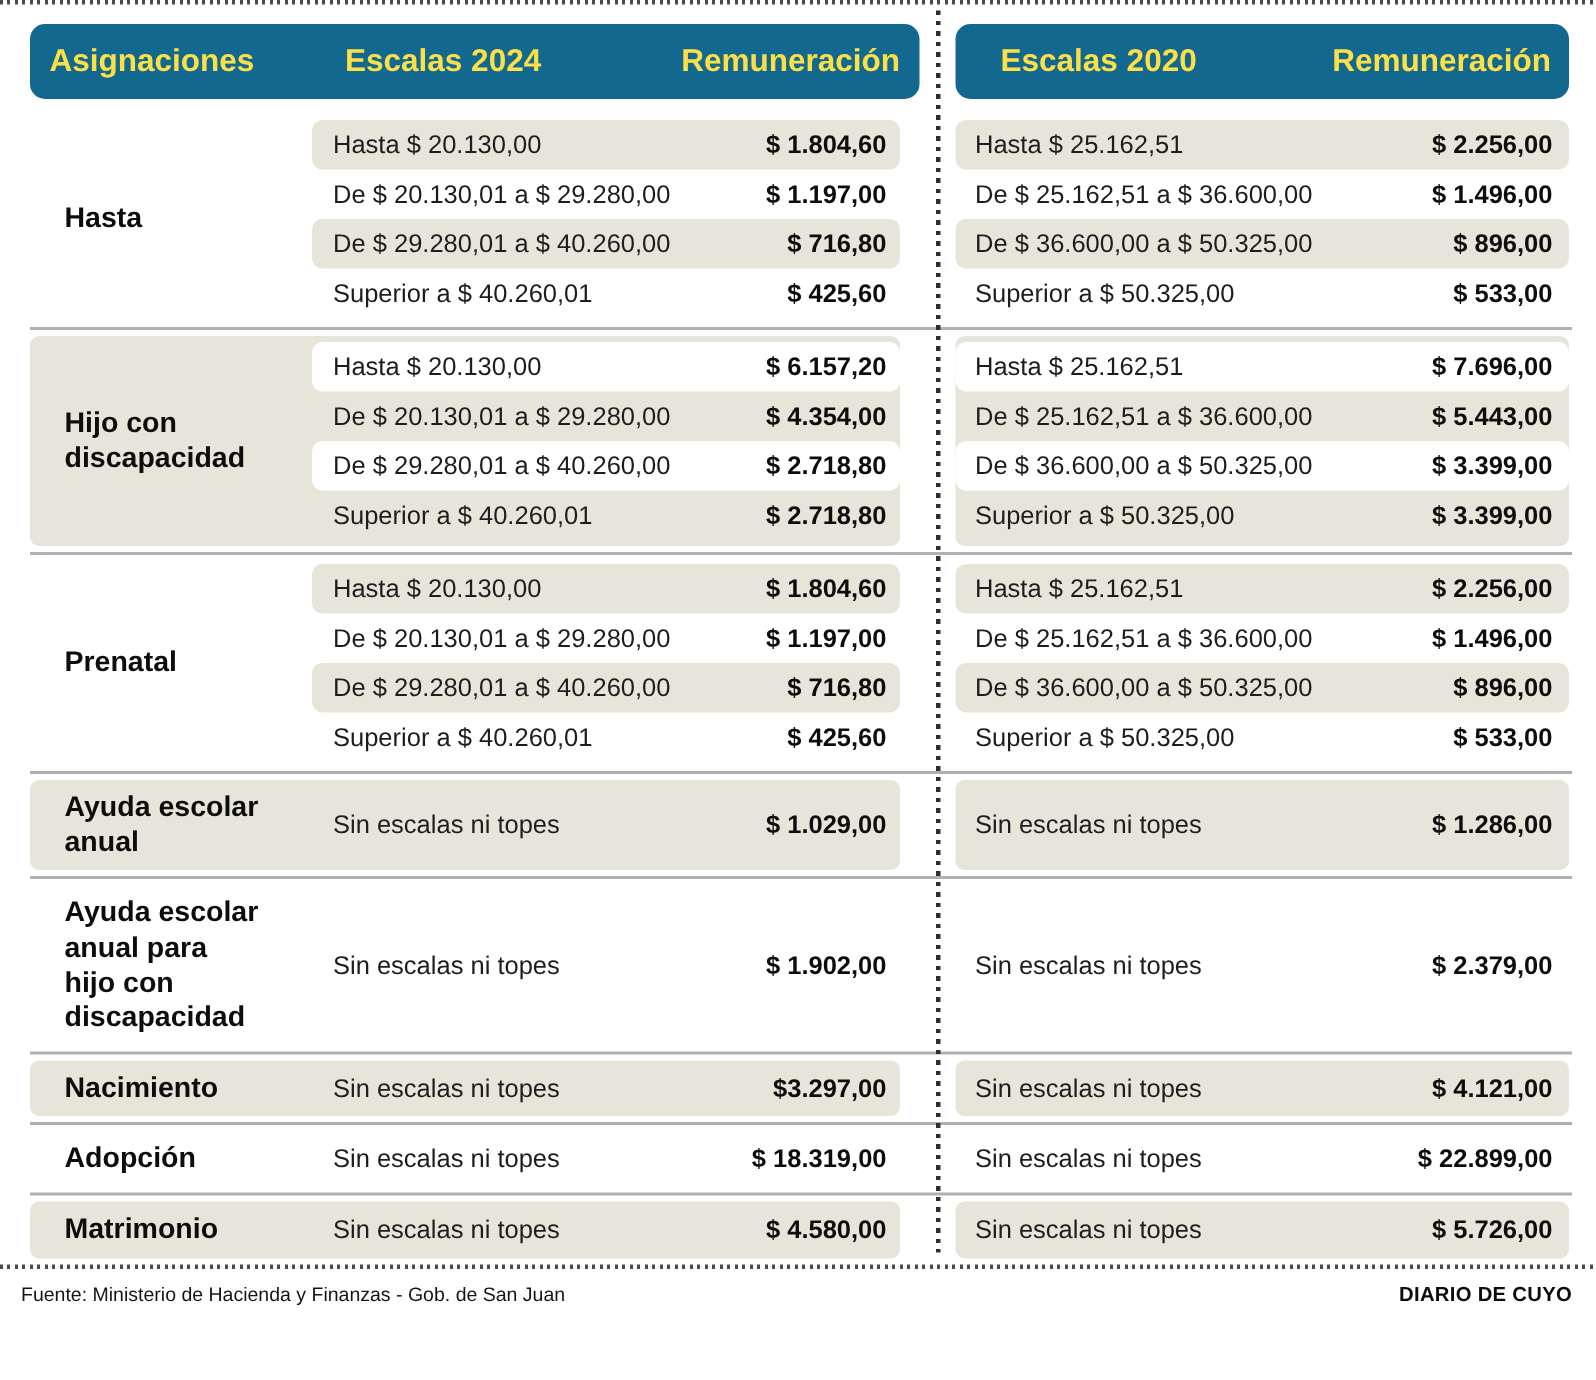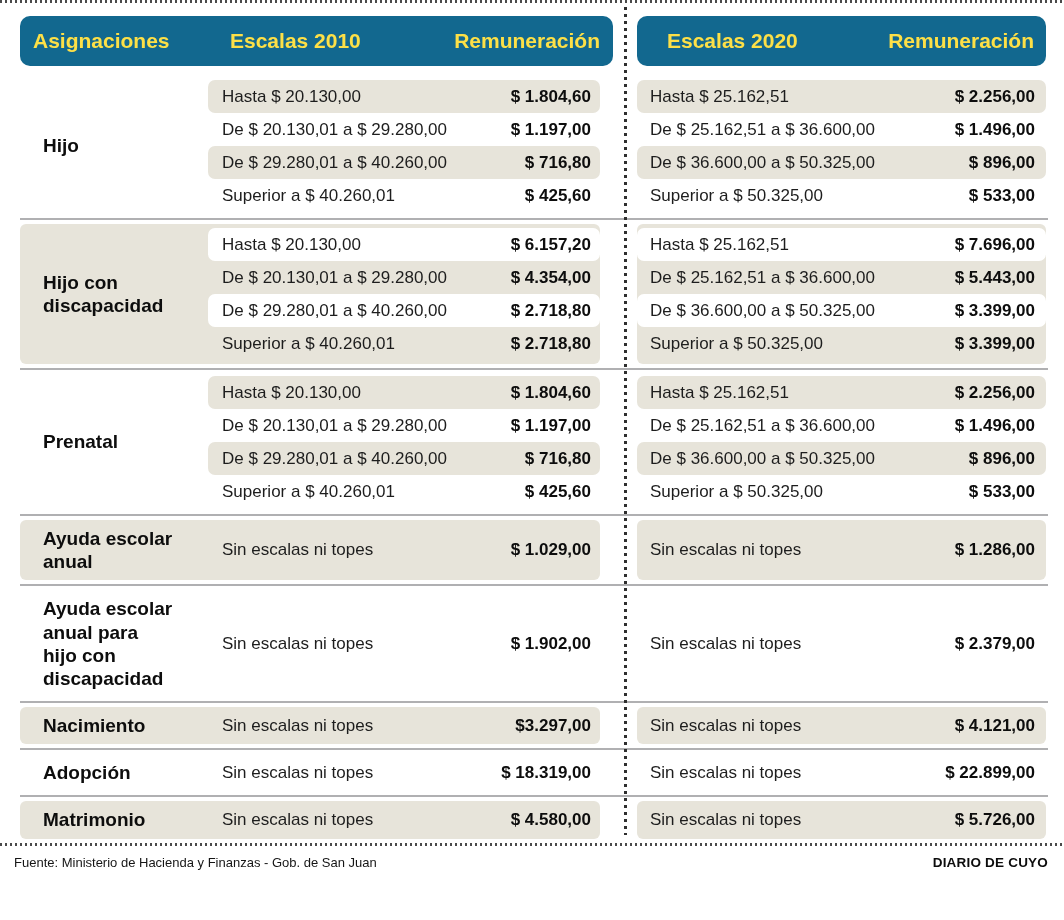--- a/index.html
+++ b/index.html
@@ -98,34 +98,34 @@
 <div class="page">
 
   <div class="hrule"></div>
 
   <div class="tablewrap">
     <div class="vdots"></div>
 
     <div class="hdr">
       <div class="hbar left">
         <span class="h-asig">Asignaciones</span>
-        <span class="h-esc">Escalas 2010</span>
+        <span class="h-esc">Escalas 2024</span>
         <span class="h-rem">Remuneración</span>
       </div>
       <div class="hbar right">
         <span class="h-esc2020">Escalas 2020</span>
         <span class="h-rem">Remuneración</span>
       </div>
     </div>
 
     <div class="tbody">
         <section class="section scales">
           <div class="sec-inner">
             <div class="sec-left">
-              <div class="label-col">Hijo</div>
+              <div class="label-col">Hasta</div>
               <div class="rows rows-left">
                 <div class="row highlight">
                   <span class="scale">Hasta $ 20.130,00</span>
                   <span class="val">$ 1.804,60</span>
                 </div>
                 <div class="row">
                   <span class="scale">De $ 20.130,01 a $ 29.280,00</span>
                   <span class="val">$ 1.197,00</span>
                 </div>
                 <div class="row highlight">

